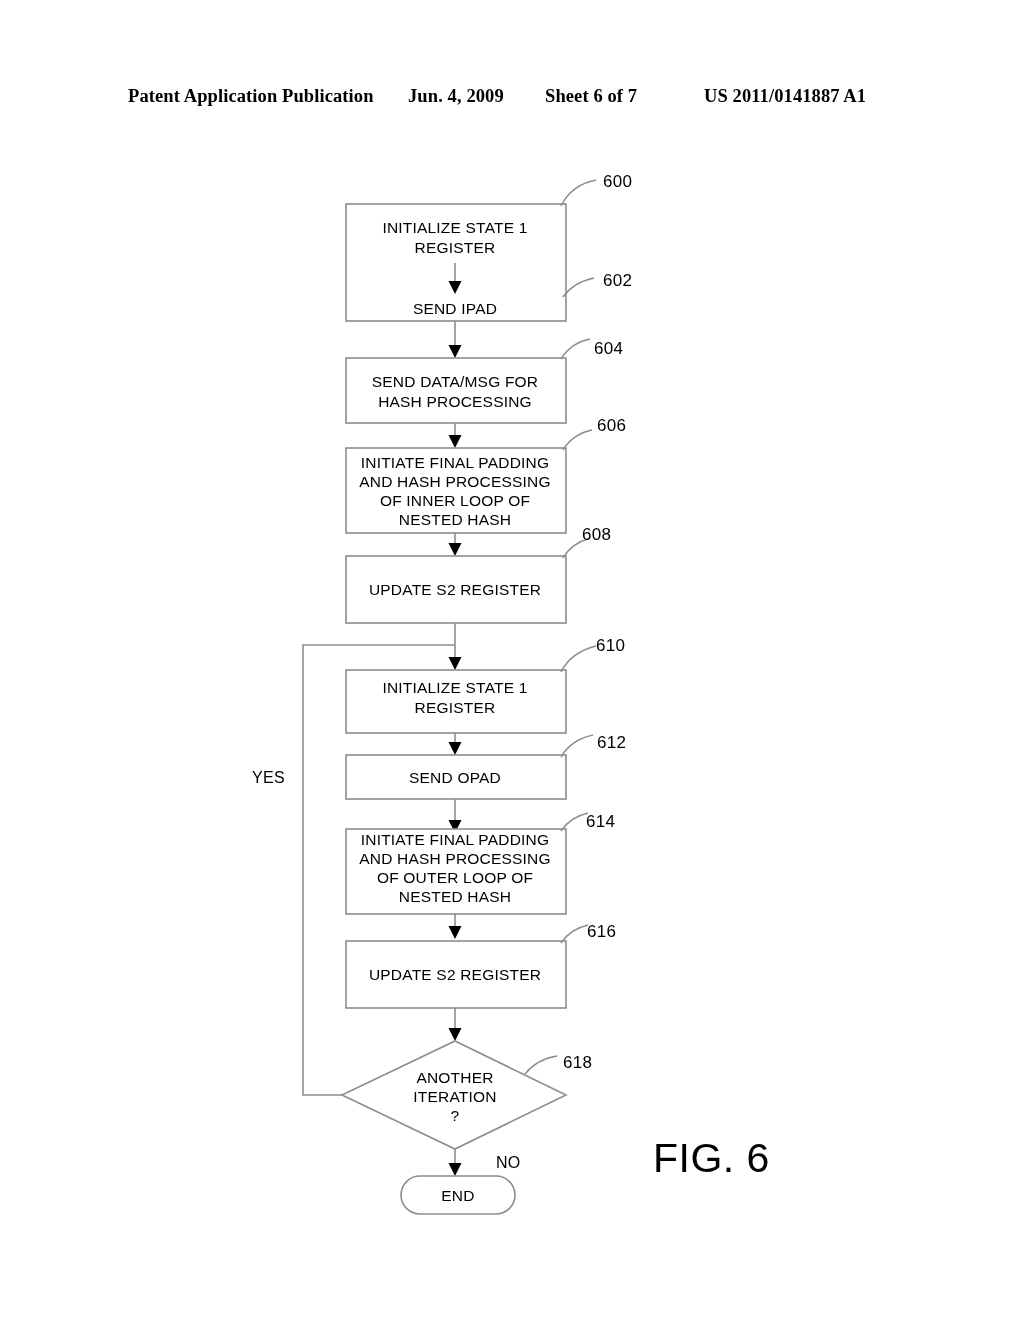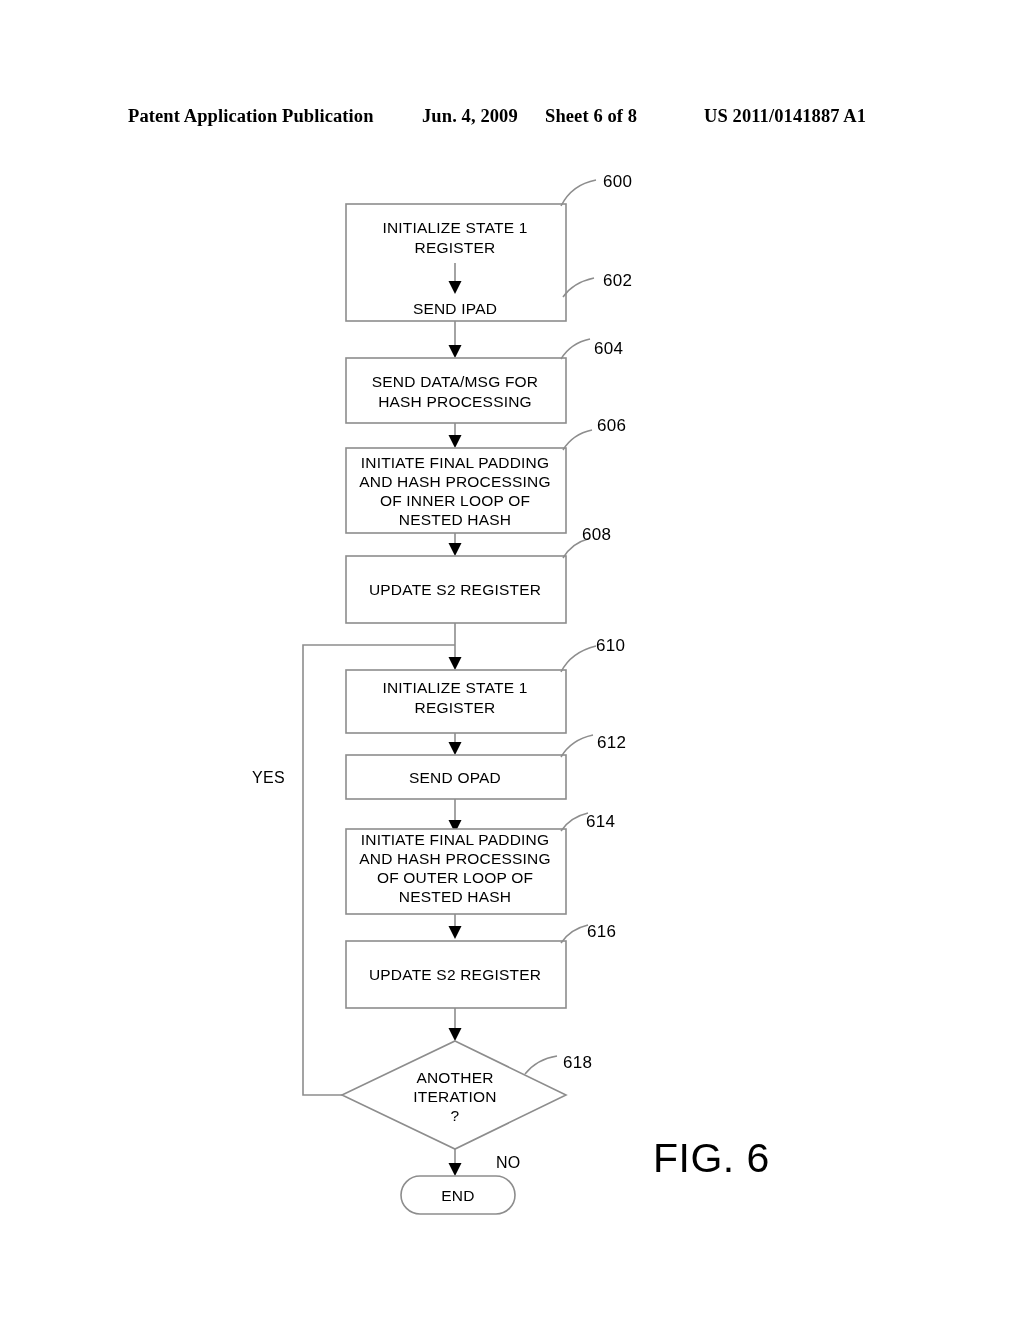--- a/index.html
+++ b/index.html
@@ -23,24 +23,23 @@
     top: 86px;
     left: 0;
     width: 1024px;
     height: 26px;
     font-family: "Liberation Serif", serif;
     font-weight: bold;
     font-size: 18.5px;
     letter-spacing: 0.1px;
     white-space: nowrap;
     color: #000;
-    margin-top: 20px;
   }
   .hdr-pub   { position: absolute; left: 128px;  top: 0; }
-  .hdr-date  { position: absolute; left: 422px;  top: 0; }
+  .hdr-date  { position: absolute; left: 408px;  top: 0; }
   .hdr-sheet { position: absolute; left: 545px;  top: 0; }
   .hdr-num   { position: absolute; left: 704px;  top: 0; }
 
   
   #figure-canvas {
     position: absolute;
     left: 12px;
     top: 0;
     width: 1024px;
     height: 1288px;
@@ -106,21 +105,21 @@
     fill: #000000;
     letter-spacing: 0.5px;
   }
 </style>
 </head>
 <body>
 
 <div class="page-header">
   <span class="hdr-pub">Patent Application Publication</span>
   <span class="hdr-date">Jun. 4, 2009</span>
-  <span class="hdr-sheet">Sheet 6 of 8</span>
+  <span class="hdr-sheet">Sheet 6 of 7</span>
   <span class="hdr-num">US 2011/0141887 A1</span>
 </div>
 
 <div id="figure-canvas">
   <svg viewBox="0 0 1024 1320" xmlns="http://www.w3.org/2000/svg">
 
     <rect class="box-rect" x="334" y="204" width="220" height="117"></rect>
 
     <g>
       <line class="flow-line" x1="443" y1="263" x2="443" y2="283"></line>

